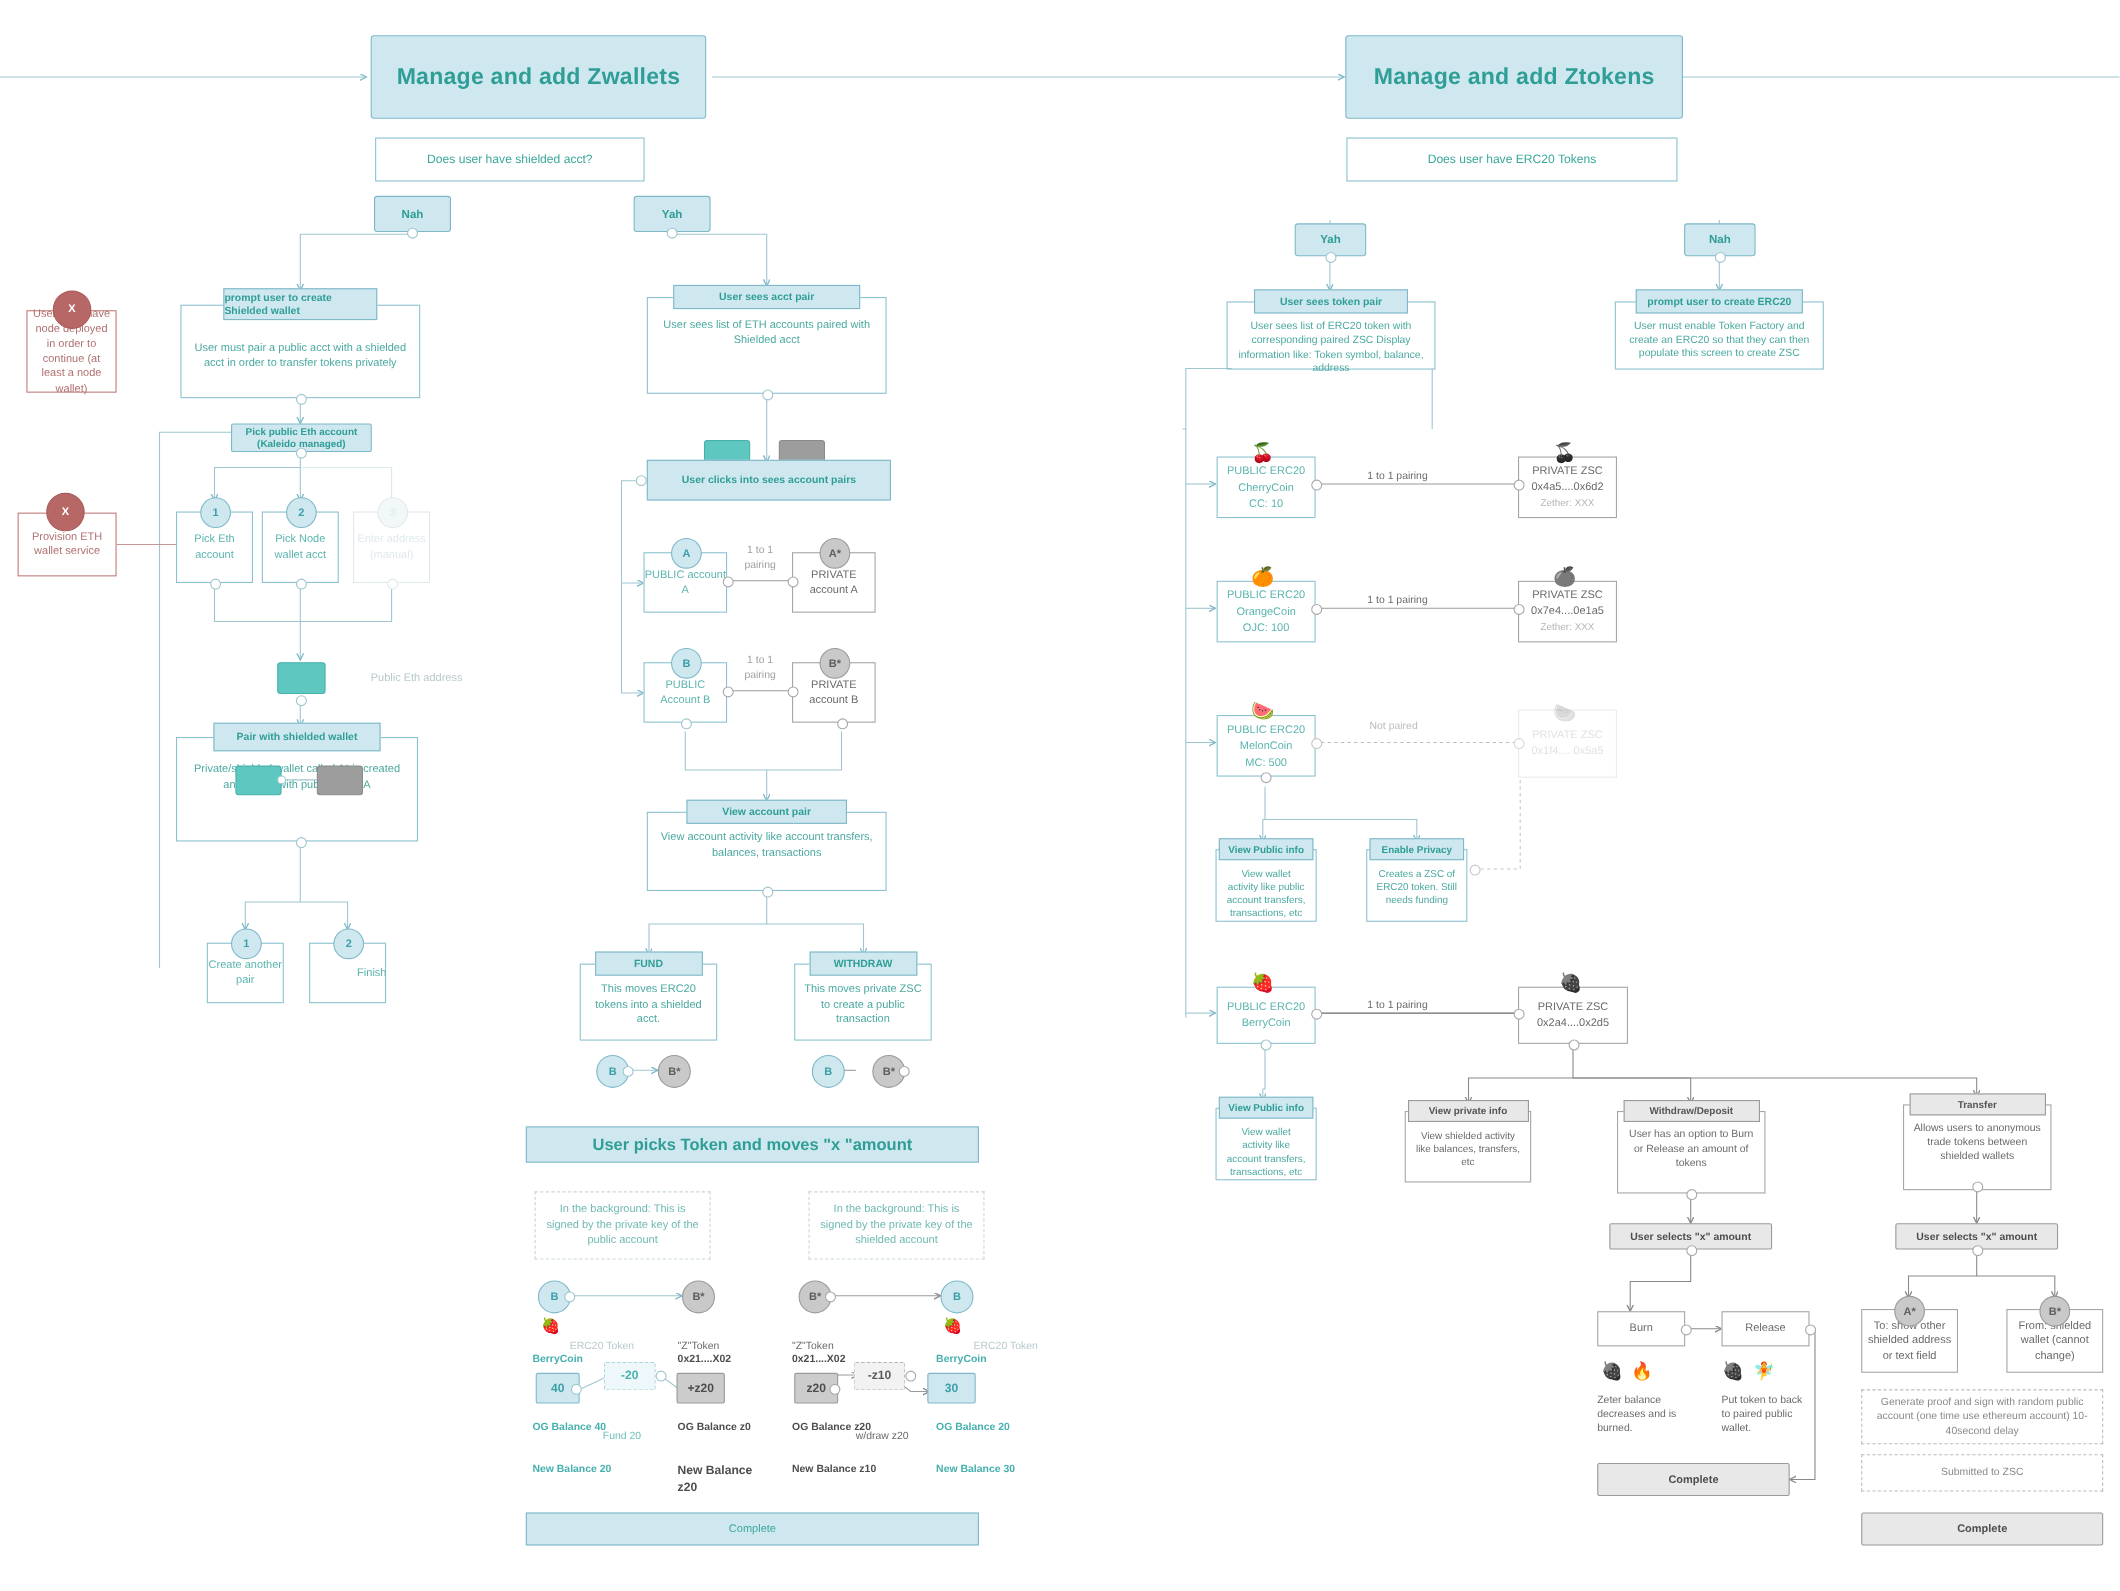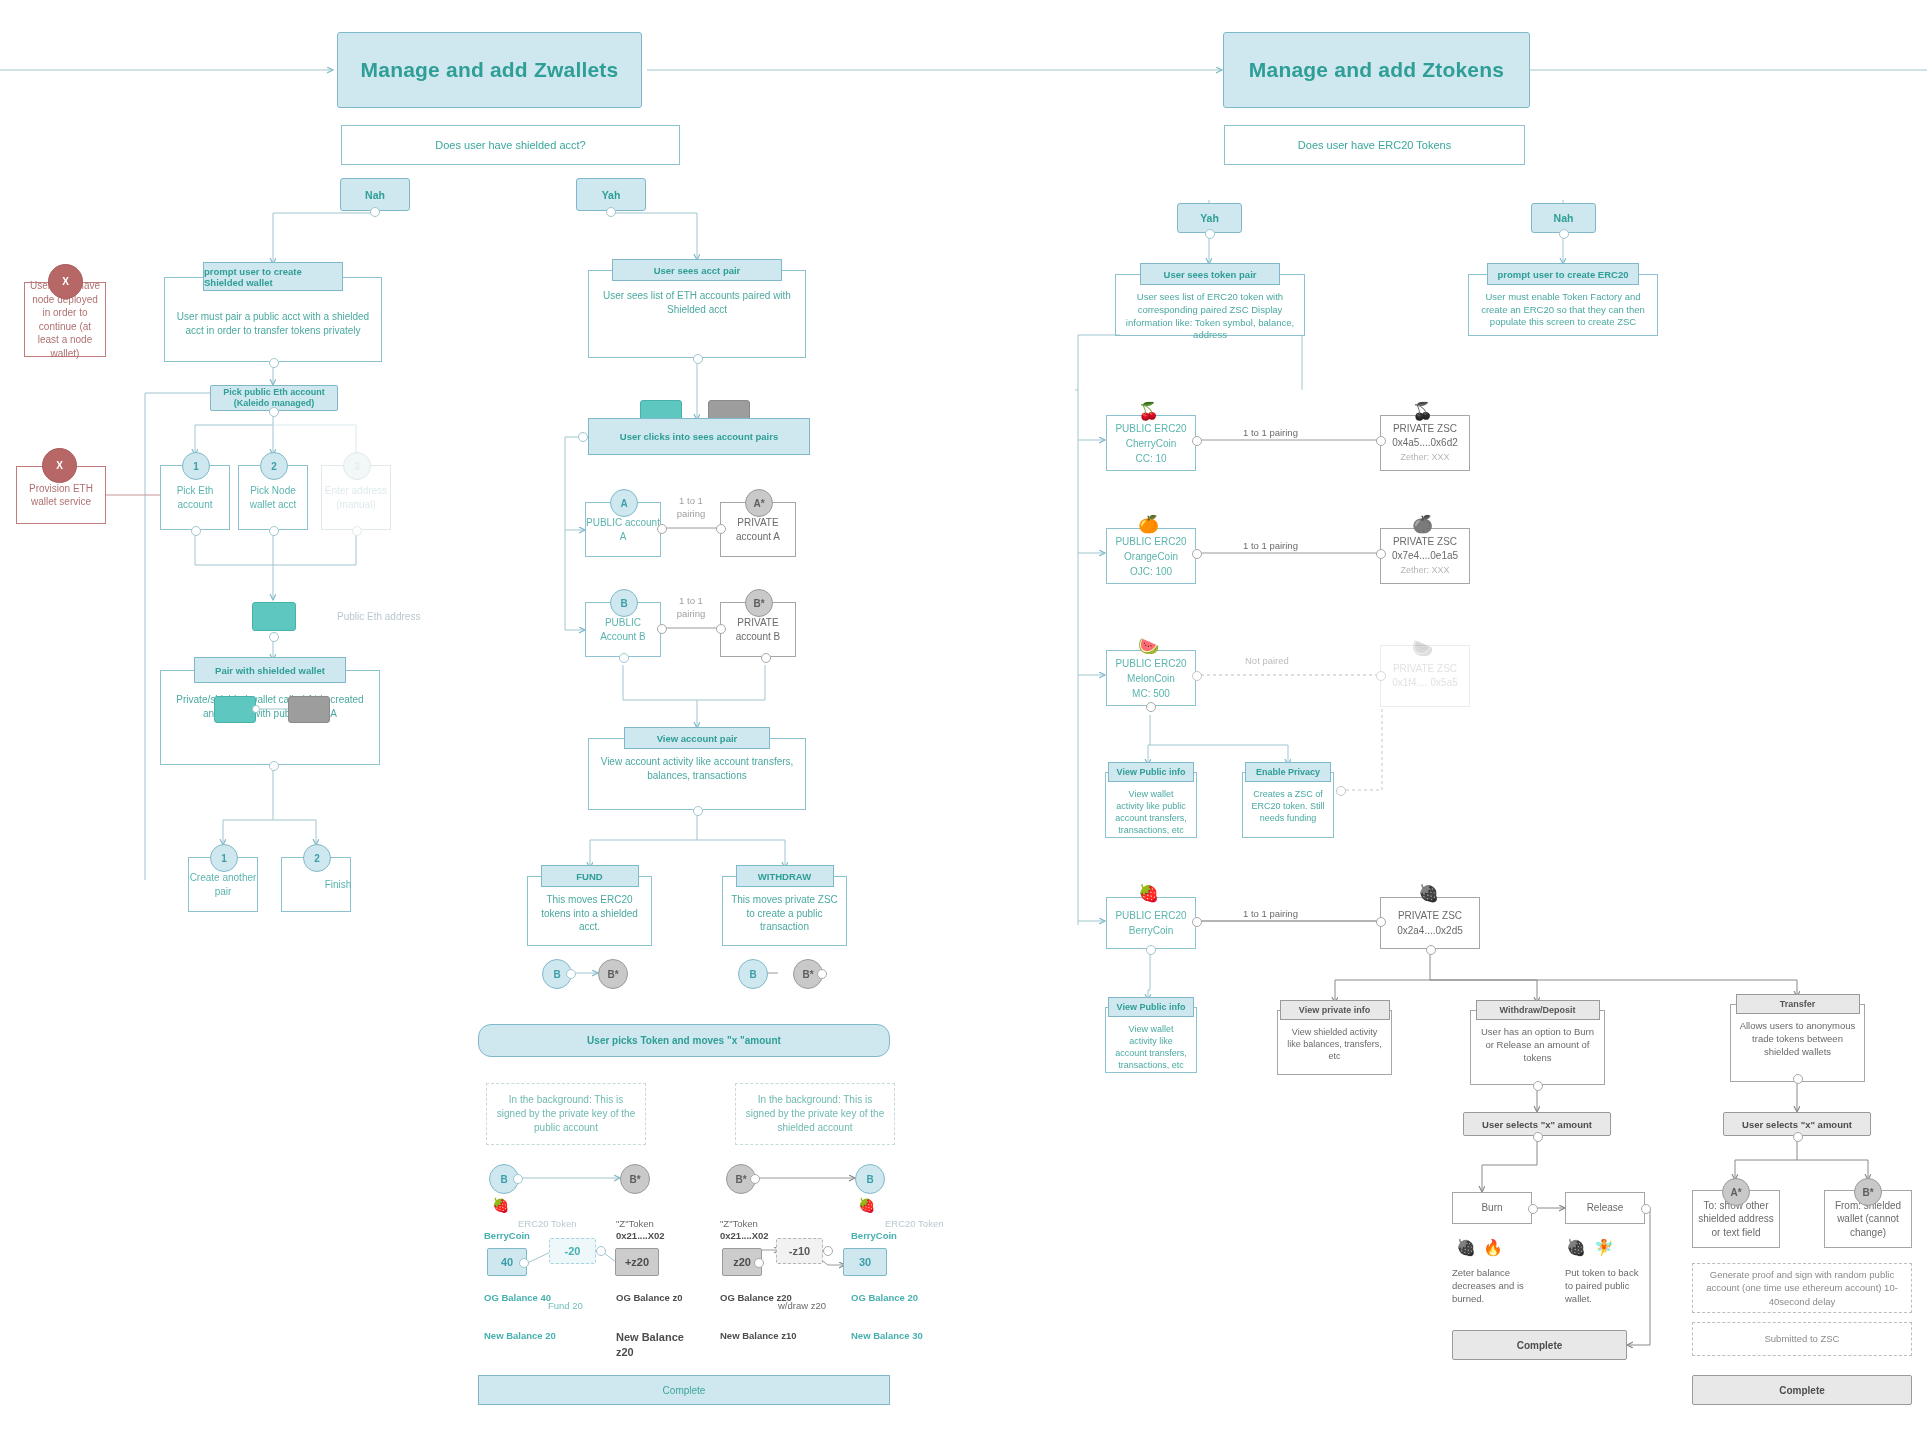--- a/index.html
+++ b/index.html
@@ -211,21 +211,21 @@
 
     <path d="M1797,1078 L1797,1112" marker-end="url(#ahg)" stroke="#8a8a8a"></path>
     <path d="M1797,1135 L1797,1160 L1735,1160 L1735,1180" marker-end="url(#ahg)" stroke="#8a8a8a"></path>
     <path d="M1797,1160 L1868,1160 L1868,1180" marker-end="url(#ahg)" stroke="#8a8a8a"></path>
   </g>
 </svg>
 
 <div class="node title-banner" style="left:337px;top:32px;width:305px;height:76px;border-radius:3px;">
   <span>Manage and add Zwallets</span>
 </div>
-<div class="node question-box" style="left:341px;top:125px;width:339px;height:40px;">
+<div class="node question-box" style="left:341px;top:125px;width:245px;height:40px;">
   <span>Does user have shielded acct?</span>
 </div>
 <div class="node yn-box" style="left:340px;top:178px;width:70px;height:33px;border-radius:3px;">
   <span>Nah</span>
 </div>
 <div class="jnode" style="left:370px;top:207px;"></div>
 
 <div class="node yn-box" style="left:576px;top:178px;width:70px;height:33px;border-radius:3px;">
   <span>Yah</span>
 </div>
@@ -409,21 +409,21 @@
   </div>
 </div>
 <div class="badge-circle teal" style="left:738px;top:959px;width:28px;height:28px;">
   <span>B</span>
 </div>
 <div class="badge-circle grey" style="left:793px;top:959px;width:28px;height:28px;">
   <span>B*</span>
 </div>
 <div class="jnode g" style="left:817px;top:969px;"></div>
 
-<div class="node pill teal" style="left:478px;top:1024px;width:412px;height:33px;font-size:10px;border-radius:13px;">
+<div class="node pill teal" style="left:478px;top:1024px;width:412px;height:33px;font-size:15px;">
   <span>User picks Token and moves "x "amount</span>
 </div>
 
 <div class="node dashbox" style="left:486px;top:1083px;width:160px;height:62px;">
   <span>In the background: This is signed by the private key of the public account</span>
 </div>
 <div class="node dashbox" style="left:735px;top:1083px;width:160px;height:62px;">
   <span>In the background: This is signed by the private key of the shielded account</span>
 </div>
 

